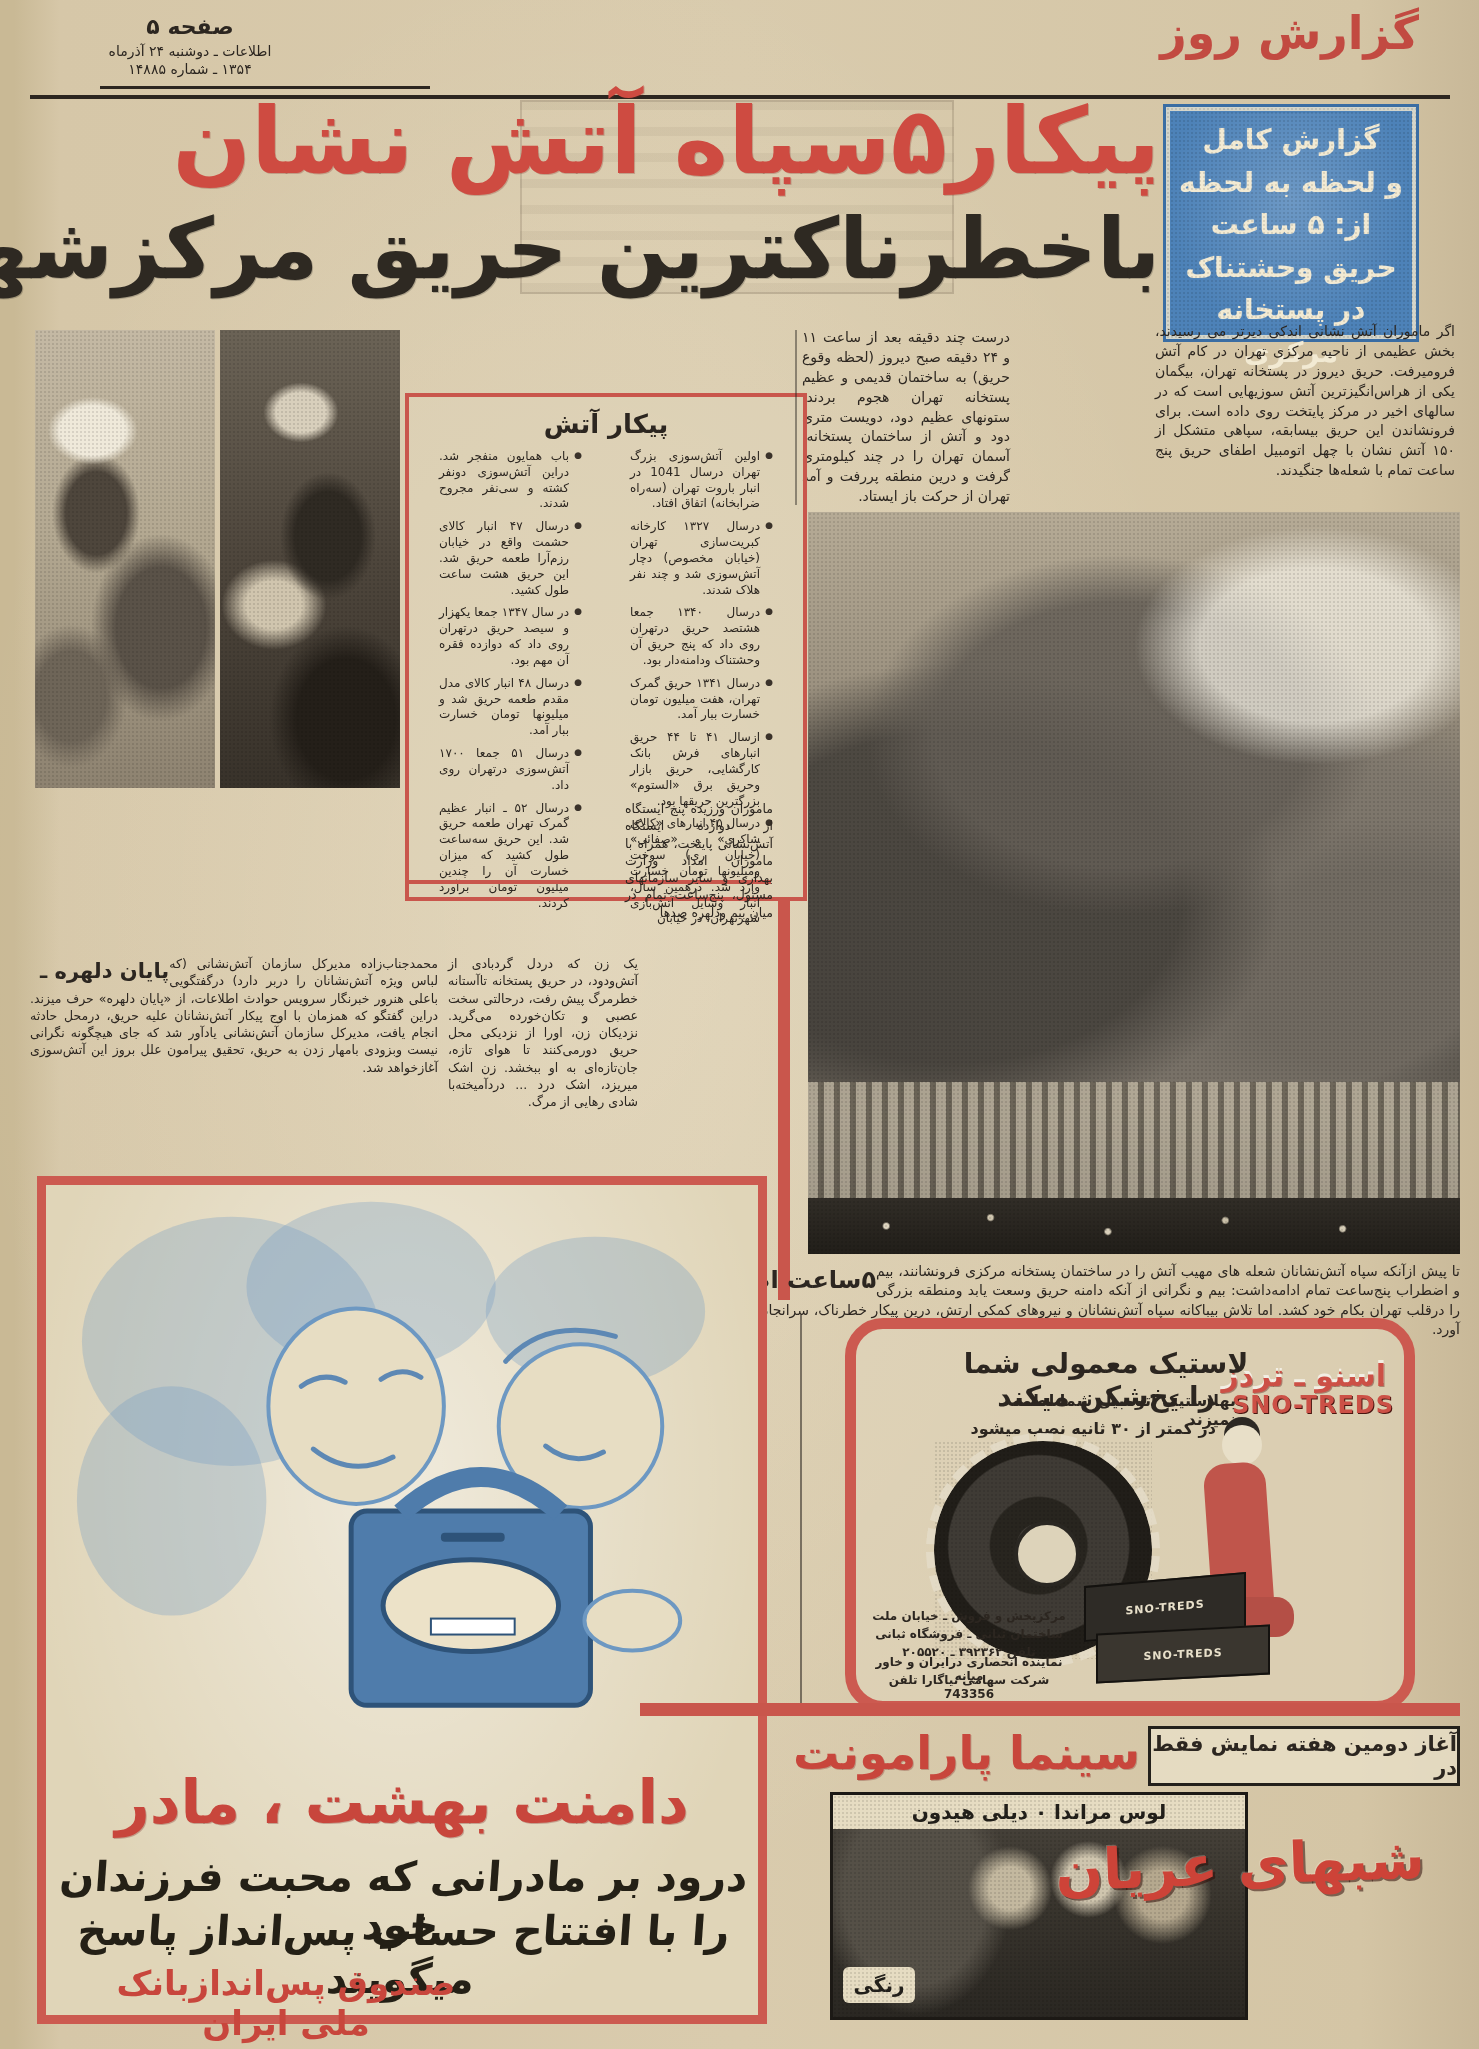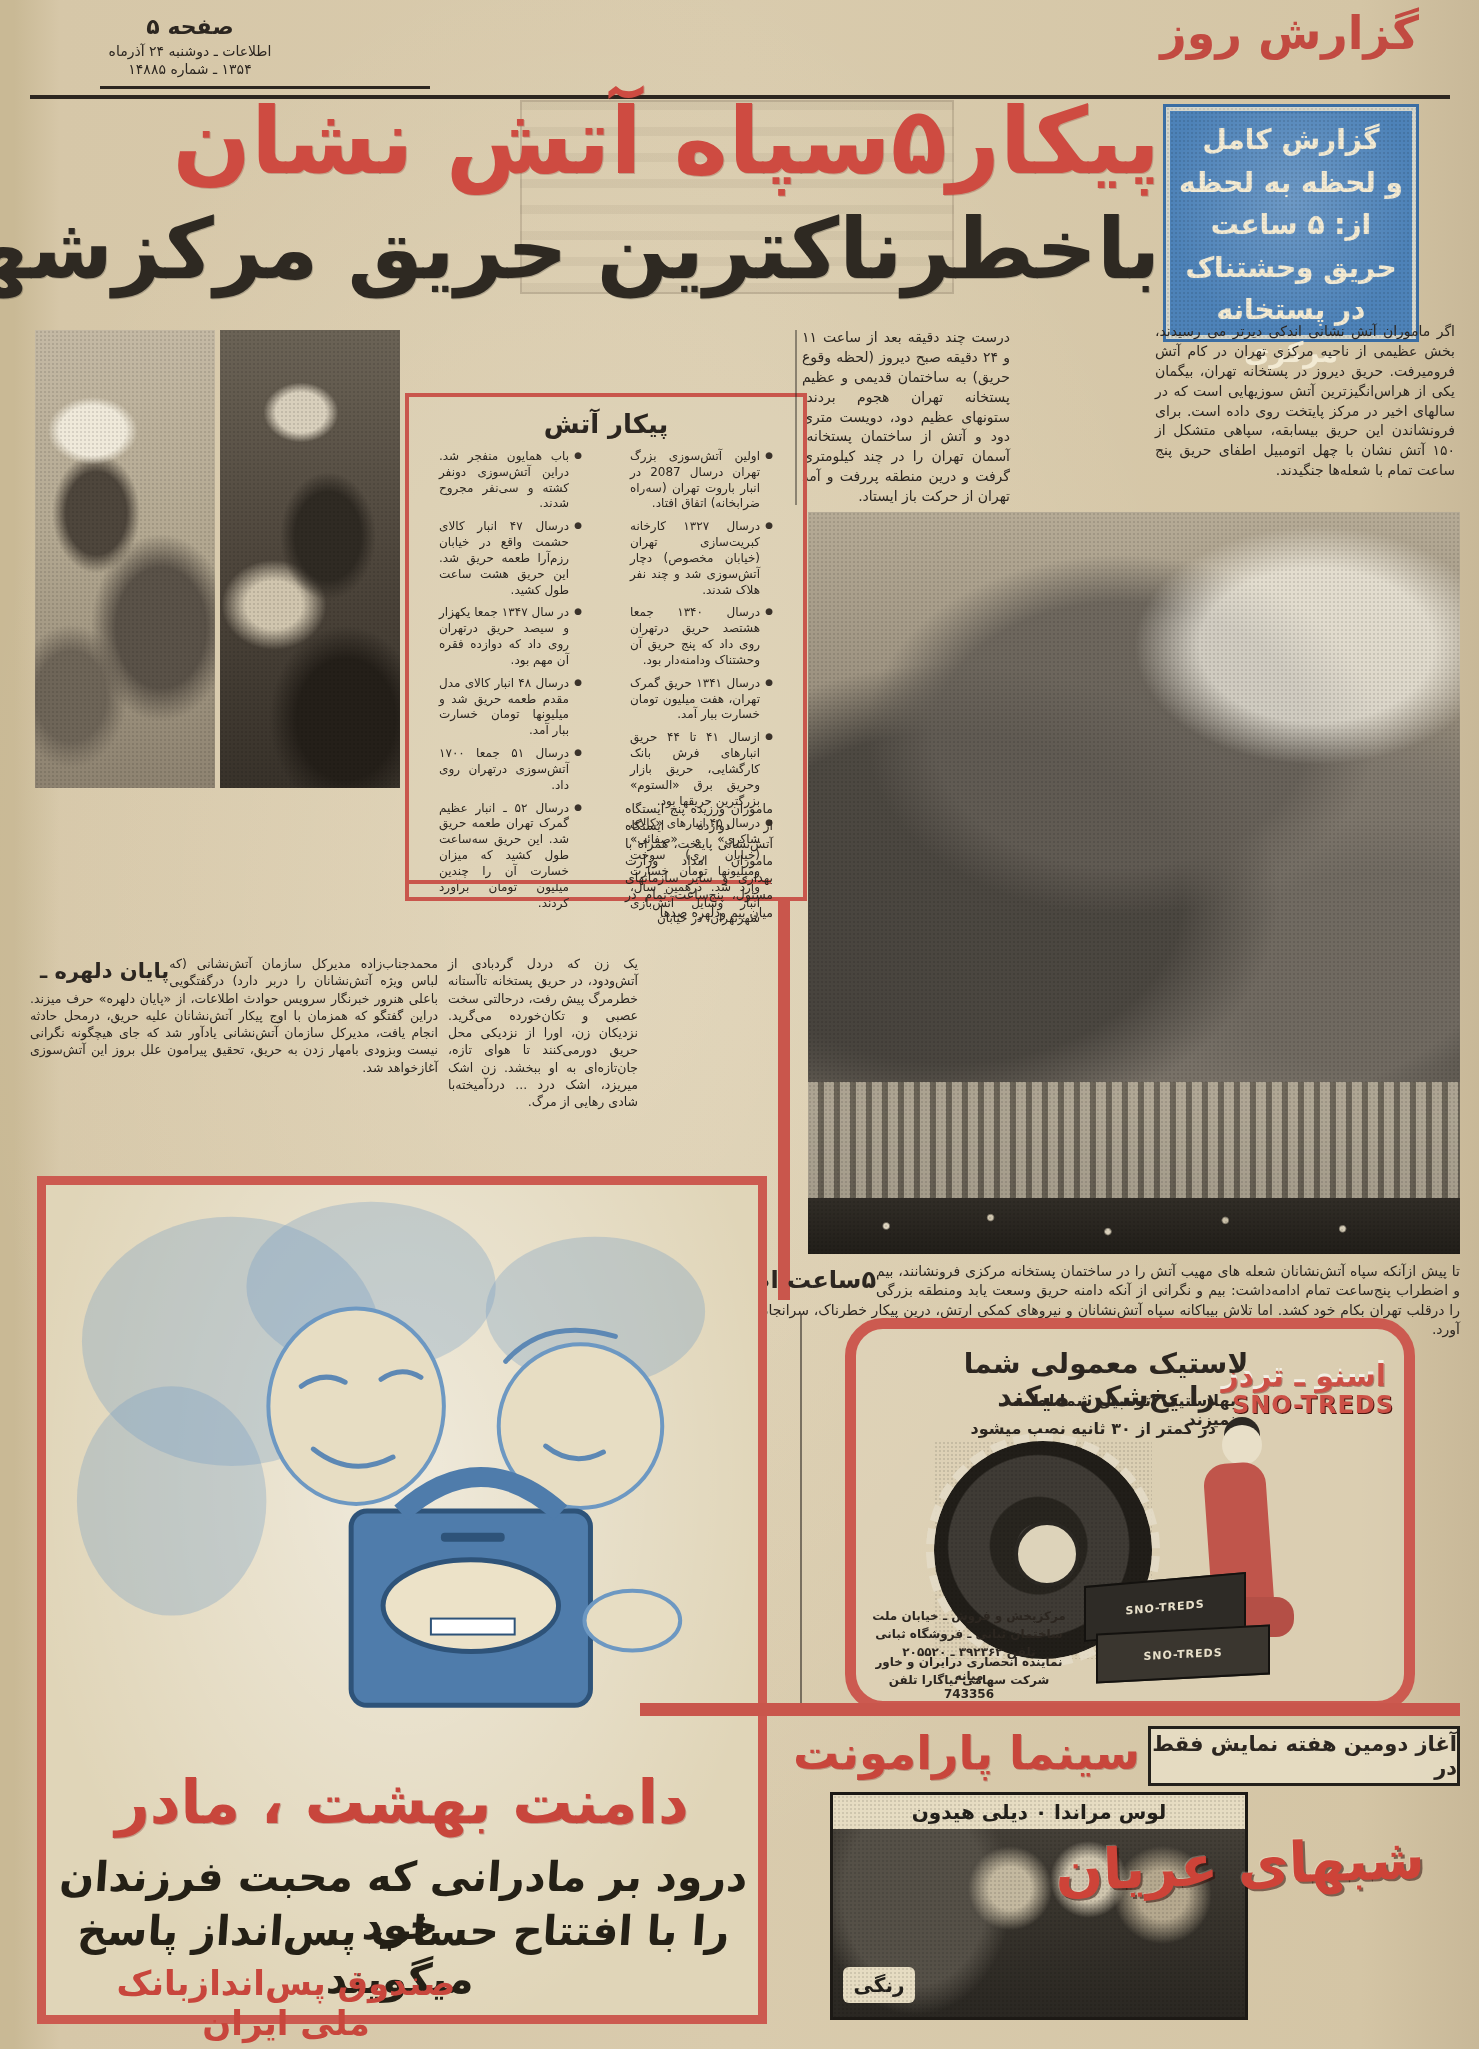--- a/index.html
+++ b/index.html
@@ -145,21 +145,21 @@
   <div class="photo halftone" style="left:220px;top:330px;width:180px;height:458px;background:
       radial-gradient(ellipse 50px 40px at 45% 18%, #d8cfbc 0 50%, transparent 75%),
       radial-gradient(ellipse 60px 80px at 60% 45%, #2f2a23 0 55%, transparent 80%),
       radial-gradient(ellipse 70px 60px at 30% 60%, #d0c5ae 0 40%, transparent 75%),
       radial-gradient(ellipse 90px 110px at 70% 85%, #241f19 0 55%, transparent 85%),
       linear-gradient(180deg,#6b6356 0%, #4e463c 50%, #38322a 100%);"></div>
 
   <div class="abs fire-box" style="left:405px;top:393px;width:366px;height:480px;">
     <div class="ff-title">پیکار آتش</div>
     <div class="ff-cols">
-      <div class="ff-item">اولین آتش‌سوزی بزرگ تهران درسال 2087 در انبار باروت تهران (سه‌راه ضرابخانه) اتفاق افتاد.</div>
+      <div class="ff-item">اولین آتش‌سوزی بزرگ تهران درسال 1041 در انبار باروت تهران (سه‌راه ضرابخانه) اتفاق افتاد.</div>
       <div class="ff-item">درسال ۱۳۲۷ کارخانه کبریت‌سازی تهران (خیابان مخصوص) دچار آتش‌سوزی شد و چند نفر هلاک شدند.</div>
       <div class="ff-item">درسال ۱۳۴۰ جمعا هشتصد حریق درتهران روی داد که پنج حریق آن وحشتناک ودامنه‌دار بود.</div>
       <div class="ff-item">درسال ۱۳۴۱ حریق گمرک تهران، هفت میلیون تومان خسارت ببار آمد.</div>
       <div class="ff-item">ازسال ۴۱ تا ۴۴ حریق انبارهای فرش بانک کارگشایی، حریق بازار وحریق برق «الستوم» بزرگترین حریقها بود.</div>
       <div class="ff-item">درسال ۴۵ انبارهای «کالای شاکری» و «صفائی» (خیابان ری) سوخت ومیلیونها تومان خسارت وارد شد. درهمین سال، انبار وسایل آتش‌بازی شهرتهران، در خیابان</div>
       <div class="ff-item">باب همایون منفجر شد. دراین آتش‌سوزی دونفر کشته و سی‌نفر مجروح شدند.</div>
       <div class="ff-item">درسال ۴۷ انبار کالای حشمت واقع در خیابان رزم‌آرا طعمه حریق شد. این حریق هشت ساعت طول کشید.</div>
       <div class="ff-item">در سال ۱۳۴۷ جمعا یکهزار و سیصد حریق درتهران روی داد که دوازده فقره آن مهم بود.</div>
       <div class="ff-item">درسال ۴۸ انبار کالای مدل مقدم طعمه حریق شد و میلیونها تومان خسارت ببار آمد.</div>
       <div class="ff-item">درسال ۵۱ جمعا ۱۷۰۰ آتش‌سوزی درتهران روی داد.</div>

